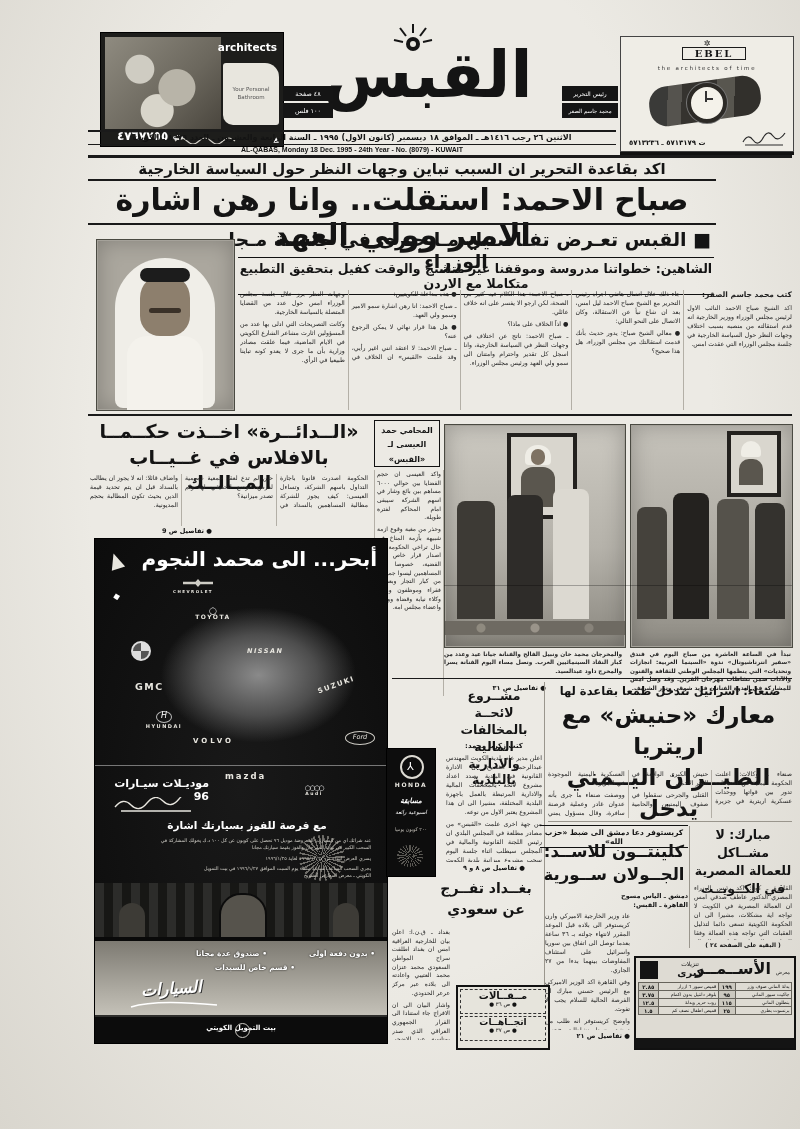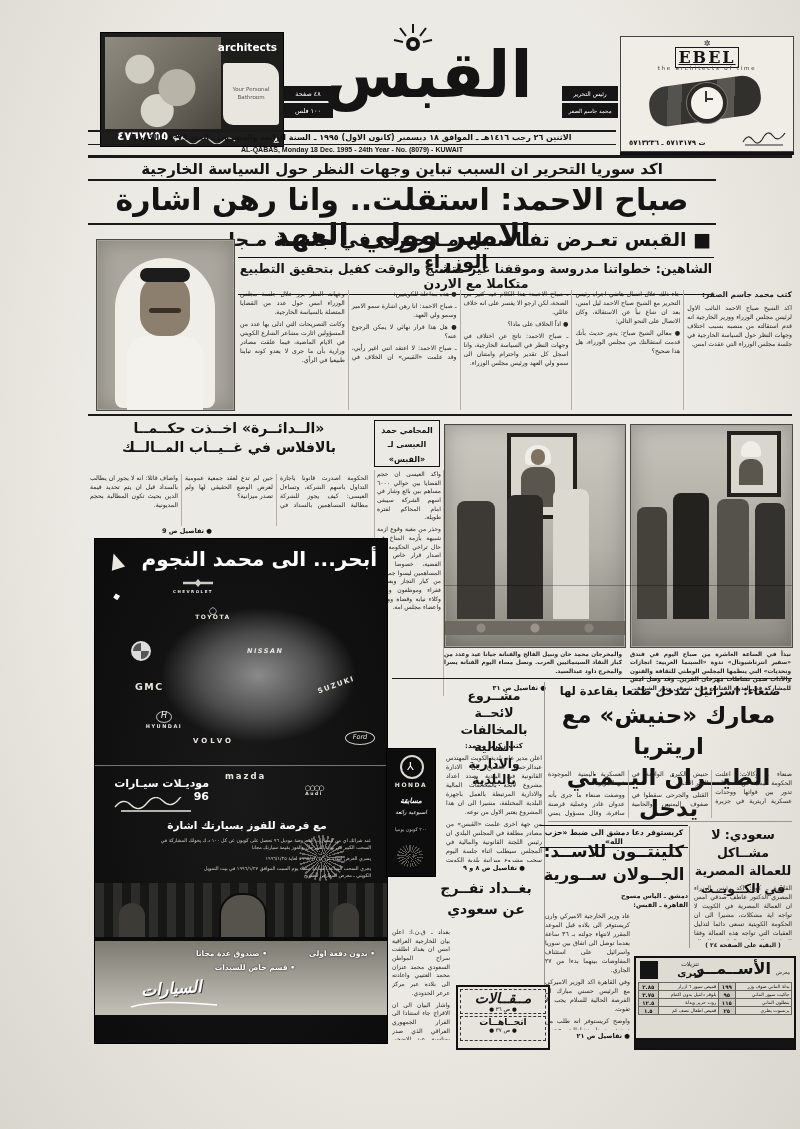--- a/index.html
+++ b/index.html
@@ -43,21 +43,21 @@
     <div class="abs c" style="right:6px;top:52px;width:52px;font-size:5.5px;color:#555;line-height:1.5;">Your Personal Bathroom</div>
     <div class="abs w rtl" style="left:16px;bottom:3px;font-size:12px;font-weight:bold;">ت ٤٧٦٧٧٥٥</div>
     <svg class="abs" style="right:40px;bottom:2px;" width="70" height="10" viewBox="0 0 70 10">
         <path d="M2 7 q6 -6 12 0 t12 0 t12 0 t12 0 t12 0" stroke="#cfcdc5" fill="none" stroke-width="1.1"></path>
       </svg>
     <div class="abs w b" style="right:4px;bottom:2px;font-size:7px;">▲</div>
   </div>
 
   <div class="abs" style="left:620px;top:36px;width:172px;height:114px;background:#efede6;border:1px solid #444;box-shadow:0 3px 0 #111;">
     <div class="abs c" style="left:58px;top:2px;width:56px;font-size:8px;color:#222;">✲</div>
-    <div class="abs c" style="left:54px;top:10px;width:62px;border:1.5px solid #1a1a1a;font-size:16px;font-weight:bold;letter-spacing:2px;font-family:'DejaVu Serif',serif;text-decoration:underline;">EBEL</div>
+    <div class="abs c" style="left:61px;top:10px;width:62px;border:1.5px solid #1a1a1a;font-size:10px;font-weight:bold;letter-spacing:2px;font-family:'DejaVu Serif',serif;">EBEL</div>
     <div class="abs c" style="left:16px;top:28px;width:140px;font-size:5.5px;letter-spacing:1.8px;color:#333;">the architects of time</div>
     <div class="abs" style="left:28px;top:44px;width:112px;height:40px;background:linear-gradient(100deg,#3a3a38 0 18%,#55534e 18% 30%,#35332f 30% 60%,#58564f 60% 75%,#32302c 75%);border-radius:18px;transform:rotate(-8deg);"></div>
     <div class="abs" style="left:66px;top:46px;width:32px;height:32px;border-radius:50%;background:#f4f2ea;border:4px solid #2c2a26;box-shadow:0 0 0 1px #777;">
       <div class="abs" style="left:14px;top:4px;width:1.5px;height:11px;background:#333;"></div>
       <div class="abs" style="left:14px;top:11px;width:8px;height:1.5px;background:#333;"></div>
     </div>
     <div class="abs rtl b" style="left:8px;bottom:4px;font-size:7px;">ت ٥٧١٣١٧٩ ـ ٥٧١٣٢٣٦</div>
     <svg class="abs" style="right:6px;bottom:4px;" width="46" height="18" viewBox="0 0 46 18">
         <path d="M2 13 q5 -9 10 -2 t10 -2 t10 -2 t12 -3 M4 16 h38" stroke="#2a2a2a" fill="none" stroke-width="1.2"></path>
       </svg>
@@ -80,21 +80,21 @@
   <div class="abs blackbox" style="left:283px;top:103px;width:50px;height:15px;font-size:6.5px;">١٠٠ فلس</div>
   <div class="abs blackbox" style="left:562px;top:86px;width:56px;height:15px;font-size:6px;">رئيس التحرير</div>
   <div class="abs blackbox" style="left:562px;top:103px;width:56px;height:15px;font-size:5.5px;">محمد جاسم الصقر</div>
 
   <div class="abs rule" style="left:88px;top:130px;width:528px;height:2px;"></div>
   <div class="abs rtl b c" style="left:88px;top:133px;width:528px;font-size:8px;">الاثنين ٢٦ رجب ١٤١٦هـ ـ الموافق ١٨ ديسمبر (كانون الاول) ١٩٩٥ ـ السنة الرابعة والعشرون ـ العدد ٨٠٧٩ ـ الكويت</div>
   <div class="abs rule" style="left:88px;top:144px;width:528px;height:1px;"></div>
   <div class="abs b c" style="left:88px;top:146px;width:528px;font-size:7px;font-family:'Liberation Sans',sans-serif;">AL-QABAS, Monday 18 Dec. 1995 - 24th Year - No. (8079) - KUWAIT</div>
   <div class="abs rule" style="left:88px;top:155px;width:704px;height:2.5px;"></div>
 
-  <div class="abs rtl b c" style="left:88px;top:160px;width:628px;font-size:15px;">اكد سوريا التحرير ان السبب تباين وجهات النظر حول السياسة الخارجية</div>
+  <div class="abs rtl b c" style="left:88px;top:160px;width:628px;font-size:15px;">اكد بقاعدة التحرير ان السبب تباين وجهات النظر حول السياسة الخارجية</div>
   <div class="abs rule" style="left:88px;top:179px;width:628px;height:1.5px;"></div>
   <div class="abs rtl b c" style="left:88px;top:182px;width:628px;font-size:30px;letter-spacing:-0.5px;">صباح الاحمد: استقلت.. وانا رهن اشارة الامير وولي العهد</div>
   <div class="abs rule" style="left:88px;top:223px;width:628px;height:2px;"></div>
 
   <div class="abs rtl b c" style="left:200px;top:228px;width:512px;font-size:19px;">■ القبس تعـرض تفـاصـيل مـا جـرى في جلسـة مـجلس الوزراء</div>
   <div class="abs rtl b c kickerline" style="left:238px;top:257px;width:476px;font-size:12.5px;padding:3px 0;">الشاهين: خطواتنا مدروسة وموقفنا غير متشنج والوقت كفيل بتحقيق التطبيع متكاملا مع الاردن</div>
 
   <div class="abs photo" style="left:96px;top:239px;width:137px;height:170px;background:#aba79e;overflow:hidden;">
     <div class="abs" style="left:18px;top:18px;width:100px;height:150px;background:#f0eee8;border-radius:50px 50px 8px 8px;"></div>
     <div class="abs" style="left:43px;top:34px;width:50px;height:62px;background:#8d7f6d;border-radius:24px 24px 20px 20px;"></div>
@@ -113,21 +113,21 @@
       <p>ـ صباح الاحمد: ناتج عن اختلاف في وجهات النظر في السياسة الخارجية، وانا اسجل كل تقدير واحترام وامتنان الى سمو ولي العهد ورئيس مجلس الوزراء.</p>
     <p>● هذه مداخلة للكويتيين:</p>
       <p>ـ صباح الاحمد: انا رهن اشارة سمو الامير وسمو ولي العهد.</p>
     <p>● هل هذا قرار نهائي لا يمكن الرجوع عنه؟</p>
       <p>ـ صباح الاحمد: لا اعتقد انني اغير رأيي، وقد علمت «القبس» ان الخلاف في وجهات النظر برز خلال جلسة مجلس الوزراء امس حول عدد من القضايا المتصلة بالسياسة الخارجية.</p>
     <p>وكانت التصريحات التي ادلى بها عدد من المسؤولين اثارت مشاعر الشارع الكويتي في الايام الماضية، فيما علقت مصادر وزارية بأن ما جرى لا يعدو كونه تباينا طبيعيا في الرأي.</p>
   </div>
 
   <div class="abs rule" style="left:88px;top:414px;width:704px;height:1.5px;"></div>
 
-  <div class="abs rtl b c" style="left:90px;top:419px;width:278px;font-size:14px;line-height:1.35;">
+  <div class="abs rtl b c" style="left:90px;top:419px;width:278px;font-size:19px;line-height:1.35;">
     <div>«الــدائــرة» اخــذت حكــمــا</div>
     <div>بالافلاس في غــيــاب المــالــك</div>
   </div>
   <div class="abs bodytxt cols" style="left:90px;top:474px;width:278px;height:52px;column-count:3;">
     <p>الحكومة اصدرت قانونا باجازة التداول باسهم الشركة، وتساءل العيسى: كيف يجوز للشركة مطالبة المساهمين بالسداد في حين لم تدع لعقد جمعية عمومية لعرض الوضع الحقيقي لها ولم تصدر ميزانية؟</p>
       <p>واضاف قائلا: انه لا يجوز ان يطالب بالسداد قبل ان يتم تحديد قيمة الدين بحيث تكون المطالبة بحجم المديونية.</p>
   </div>
   <div class="abs smallfoot" style="left:92px;top:527px;width:120px;">● تفاصيل ص 9</div>
 
   <div class="abs rtl b c" style="left:374px;top:420px;width:64px;height:42px;border:1.5px solid #111;font-size:8px;line-height:1.8;padding-top:3px;">
@@ -219,20 +219,24 @@
     <div class="abs" style="left:0;top:402px;width:100%;height:74px;background:linear-gradient(180deg,#7d7a72,#b0ada4 70%,#c4c1b8);">
       <div class="abs rtl b w" style="right:12px;top:8px;font-size:7.5px;text-shadow:0 0 2px #000;">• بدون دفعة اولى</div>
       <div class="abs rtl b w" style="right:120px;top:8px;font-size:7.5px;text-shadow:0 0 2px #000;">• صندوق عدة مجانا</div>
       <div class="abs rtl b w" style="right:92px;top:22px;font-size:7.5px;text-shadow:0 0 2px #000;">• قسم خاص للسيدات</div>
       <div class="abs rtl b" style="left:46px;top:38px;font-size:16px;color:#fff;font-style:italic;transform:rotate(-4deg);text-shadow:1px 1px 0 #333;">السيارات</div>
       <svg class="abs" style="left:34px;top:60px;" width="90" height="10" viewBox="0 0 90 10">
           <path d="M2 6 q24 -8 86 -2" stroke="#fff" fill="none" stroke-width="1.4"></path>
         </svg>
     </div>
 
+    <div class="abs" style="left:0;bottom:0;width:100%;height:26px;background:#0c0c0c;border-top:2px solid #2e2e2c;">
+      <div class="abs rtl w b c" style="left:0;top:7px;width:100%;font-size:7px;letter-spacing:1px;">بيت التمويل الكويتي</div>
+      <div class="abs" style="left:140px;top:6px;width:13px;height:13px;border:1.5px solid #cfcdc6;border-radius:50%;"></div>
+    </div>
   </div>
 
   <div class="abs" style="left:386px;top:748px;width:48px;height:127px;background:#0d0d0d;border:1px solid #000;overflow:hidden;">
     <div class="abs" style="left:13px;top:6px;width:20px;height:20px;border:2px solid #dcdad2;border-radius:50%;">
       <div class="abs w" style="left:4.5px;top:2px;font-size:11px;transform:rotate(180deg);">Y</div>
     </div>
     <div class="abs logo-txt c" style="left:0;top:32px;width:100%;font-size:6px;">HONDA</div>
     <div class="abs rtl w b c" style="left:0;top:48px;width:100%;font-size:7px;font-style:italic;">مسابقة</div>
     <div class="abs rtl w c" style="left:0;top:60px;width:100%;font-size:5.5px;font-style:italic;">اسبوعية رائعة</div>
     <div class="abs rtl c" style="left:0;top:78px;width:100%;font-size:4.8px;color:#bdbab2;">٢٠٠ كوبون يوميا</div>
@@ -255,21 +259,21 @@
     <div>بغــداد تفــرج</div>
     <div>عن سعودي</div>
   </div>
   <div class="abs bodytxt" style="left:392px;top:928px;width:58px;height:112px;font-size:6px;">
     <p>بغداد ـ ق.ن.ا: اعلن بيان للخارجية العراقية امس ان بغداد اطلقت سراح المواطن السعودي محمد عنزان محمد العتيبي واعادته الى بلاده عبر مركز عرعر الحدودي.</p>
     <p>واشار البيان الى ان الافراج جاء استنادا الى القرار الجمهوري العراقي الذي صدر بمناسبة عيد الاضحى الماضي.</p>
   </div>
 
   <div class="abs" style="left:456px;top:985px;width:86px;height:57px;border:2px solid #111;padding:2px;background:#e6e4dc;">
     <div style="border:1px dashed #333;height:23px;text-align:center;direction:rtl;">
-      <div class="b rtl" style="font-size:14px;font-style:italic;">مــقــالات</div>
+      <div class="b rtl" style="font-size:10px;">مــقــالات</div>
       <div class="rtl" style="font-size:5.5px;">● ص ٣٦ ●</div>
     </div>
     <div style="border:1px dashed #333;height:23px;margin-top:2px;text-align:center;direction:rtl;">
       <div class="b rtl" style="font-size:9px;">اتجــاهــات</div>
       <div class="rtl" style="font-size:5.5px;">● ص ٣٧ ●</div>
     </div>
   </div>
 
   <div class="abs rtl b c" style="left:548px;top:684px;width:244px;font-size:11.5px;">صنعاء: اسرائيل تتدخل طمعا بقاعدة لها</div>
   <div class="abs rtl b c" style="left:545px;top:700px;width:247px;font-size:23px;line-height:1.35;">
@@ -294,21 +298,21 @@
   </div>
   <div class="abs bodytxt" style="left:545px;top:912px;width:85px;height:118px;">
     <p>عاد وزير الخارجية الاميركي وارن كريستوفر الى بلاده قبل الموعد المقرر لانتهاء جولته بـ ٣٦ ساعة بعدما توصل الى اتفاق بين سوريا واسرائيل على استئناف المفاوضات بينهما بدءا من ٢٧ الجاري.</p>
       <p>وفي القاهرة اكد الوزير الاميركي مع الرئيس حسني مبارك ان الفرصة الحالية للسلام يجب الا تفوت.</p>
       <p>واوضح كريستوفر انه طلب من دمشق ضبط نشاطات «حزب الله» وانه سيتابع هذا البند في مباحثاته بتل ابيب.</p>
   </div>
   <div class="abs smallfoot" style="left:545px;top:1032px;width:85px;">● تفاصيل ص ٢١</div>
 
   <div class="abs grule" style="left:689px;top:826px;width:1px;height:122px;"></div>
   <div class="abs rtl b c" style="left:694px;top:826px;width:98px;font-size:12.5px;line-height:1.45;">
-    <div>سعودي: لا مشــاكل</div>
+    <div>مبارك: لا مشــاكل</div>
     <div>للعمالة المصرية</div>
     <div>في الكــويــت</div>
   </div>
   <div class="abs bodytxt" style="left:694px;top:884px;width:98px;height:56px;">القاهرة ـ كونا: اكد رئيس الوزراء المصري الدكتور عاطف صدقي امس ان العمالة المصرية في الكويت لا تواجه اية مشكلات، مشيرا الى ان الحكومة الكويتية تسعى دائما لتذليل العقبات التي تواجه هذه العمالة وفقا للقواعد والترتيبات الخاصة بالعمالة المصرية في الخارج.</div>
   <div class="abs rtl b c" style="left:694px;top:941px;width:98px;font-size:6px;">( البقية على الصفحة ٢٤ )</div>
 
   <div class="abs" style="left:634px;top:956px;width:158px;height:90px;border:2px solid #111;background:#dedbd3;overflow:hidden;">
     <div class="abs" style="left:4px;top:3px;width:18px;height:18px;background:#141414;"></div>
     <div class="abs rtl" style="right:4px;top:1px;text-align:right;">
       <span style="font-size:5px;">معرض</span>

